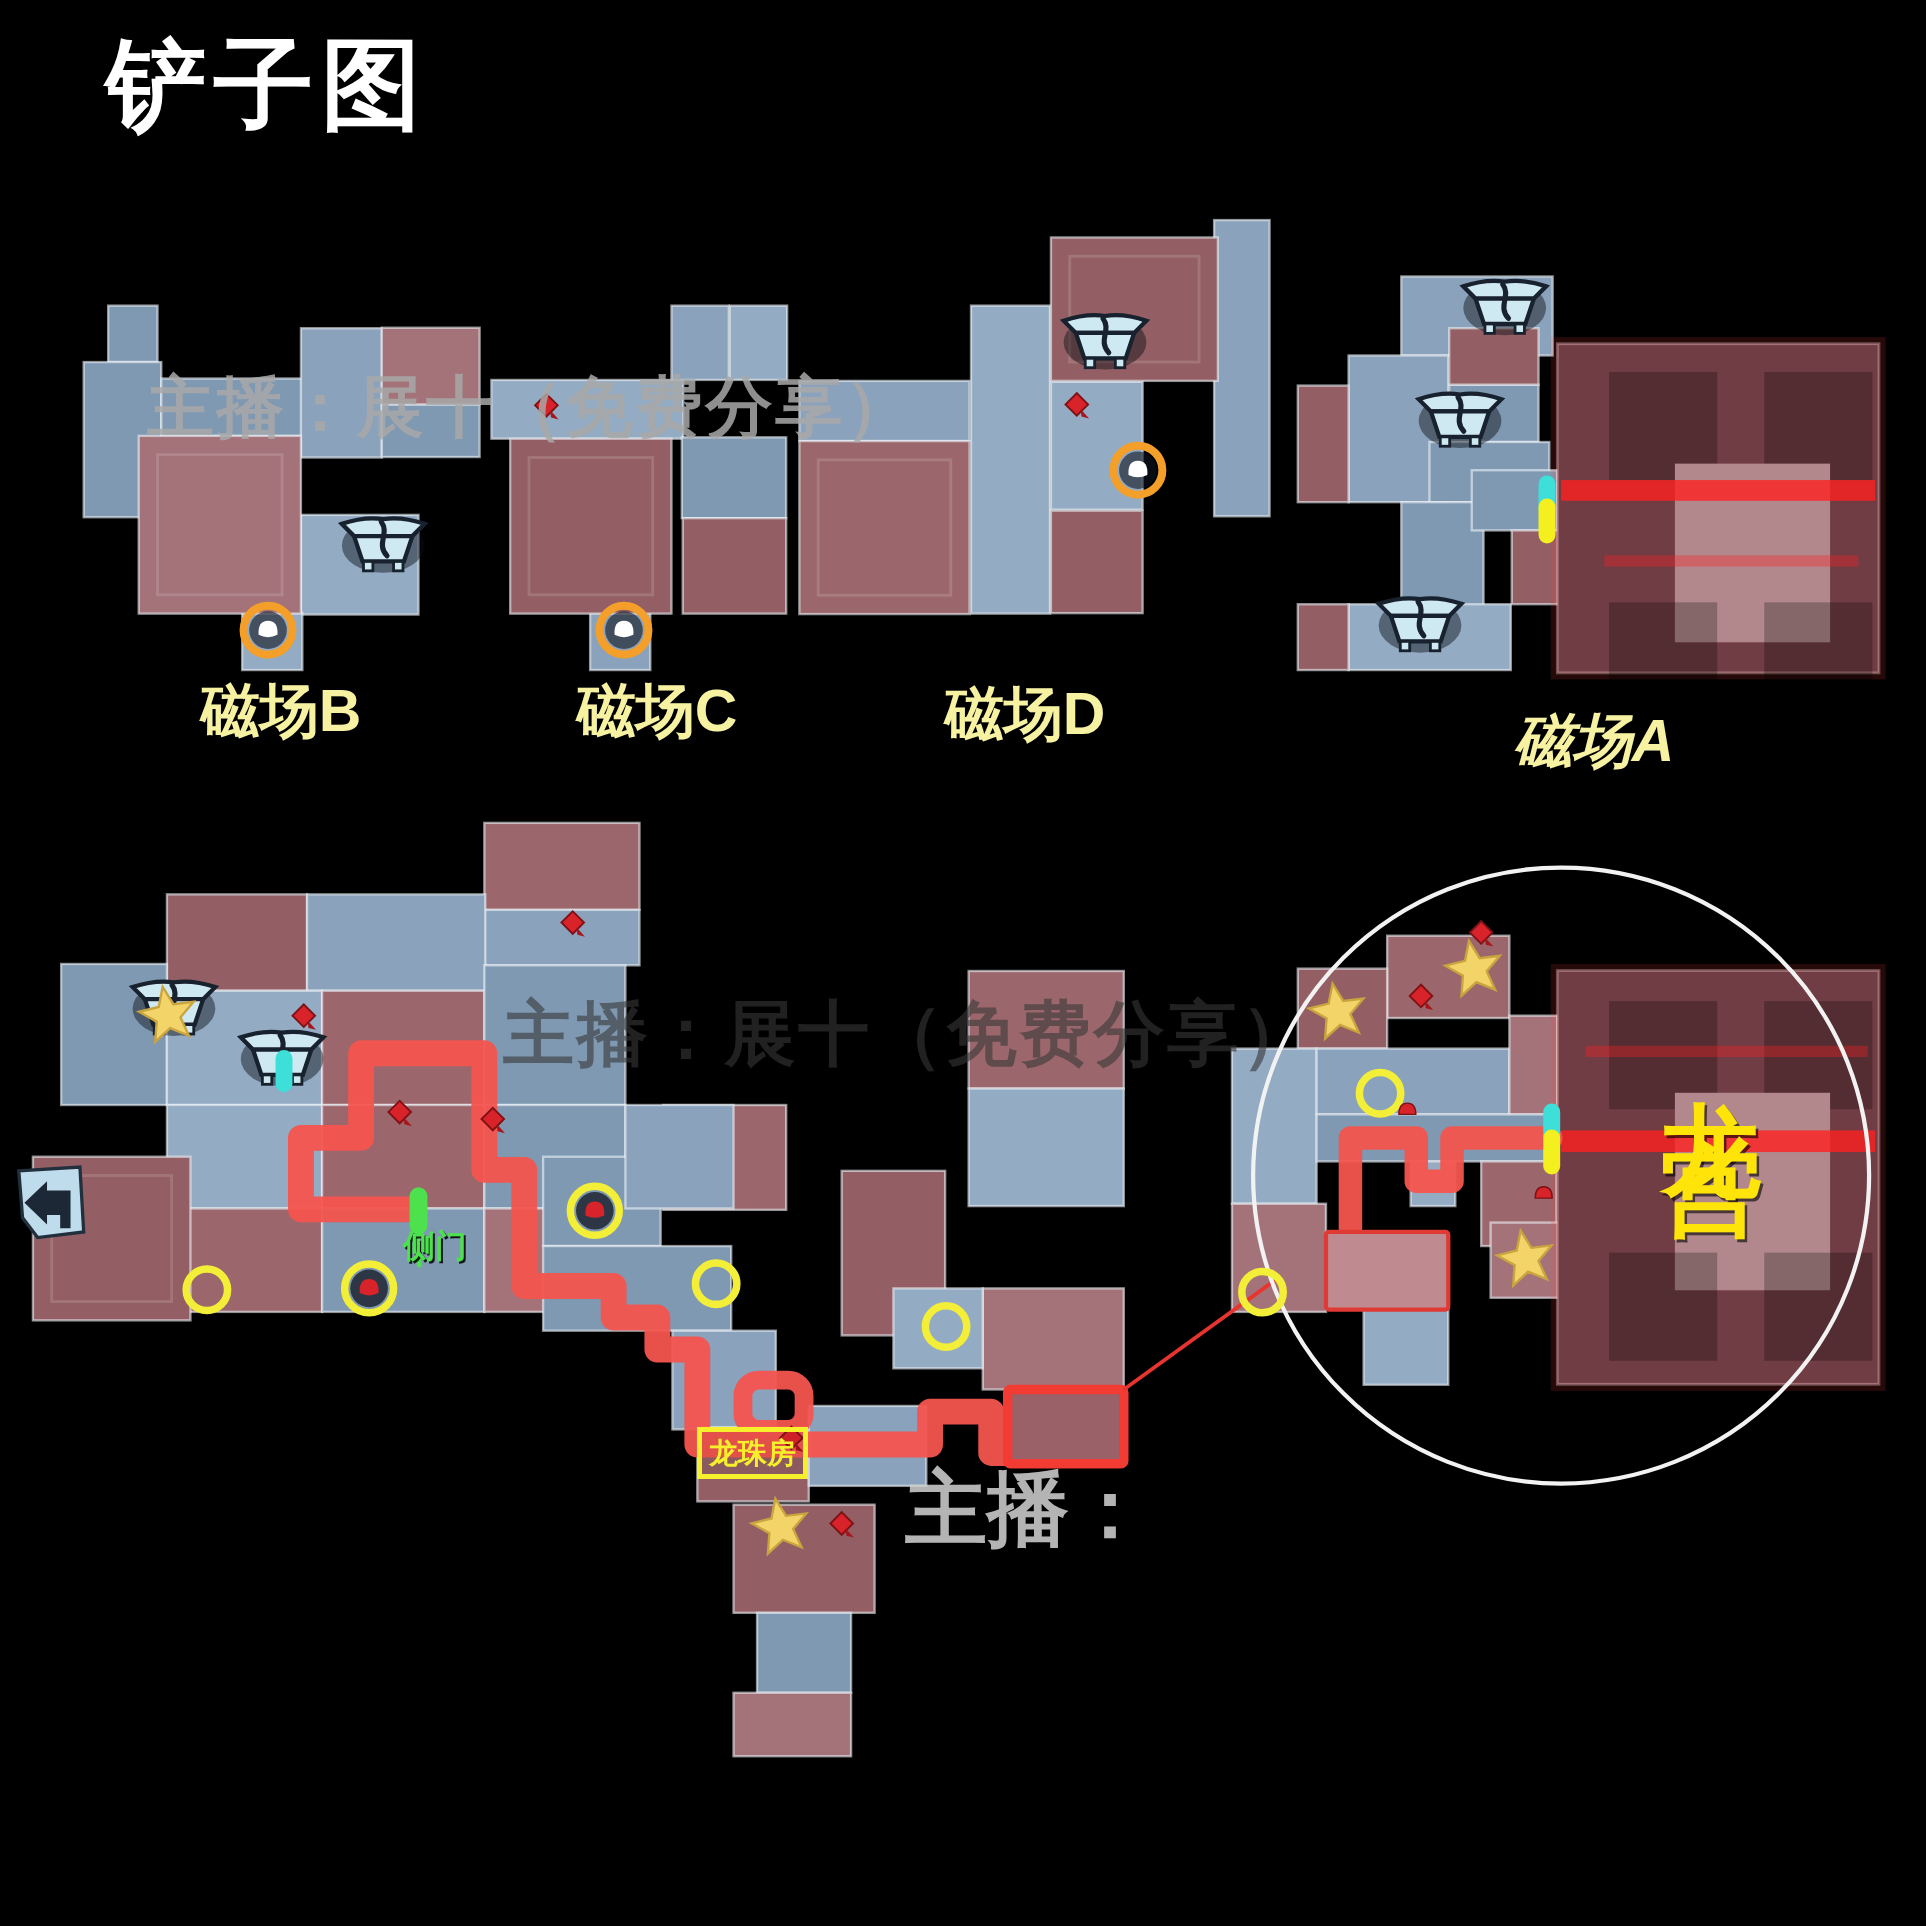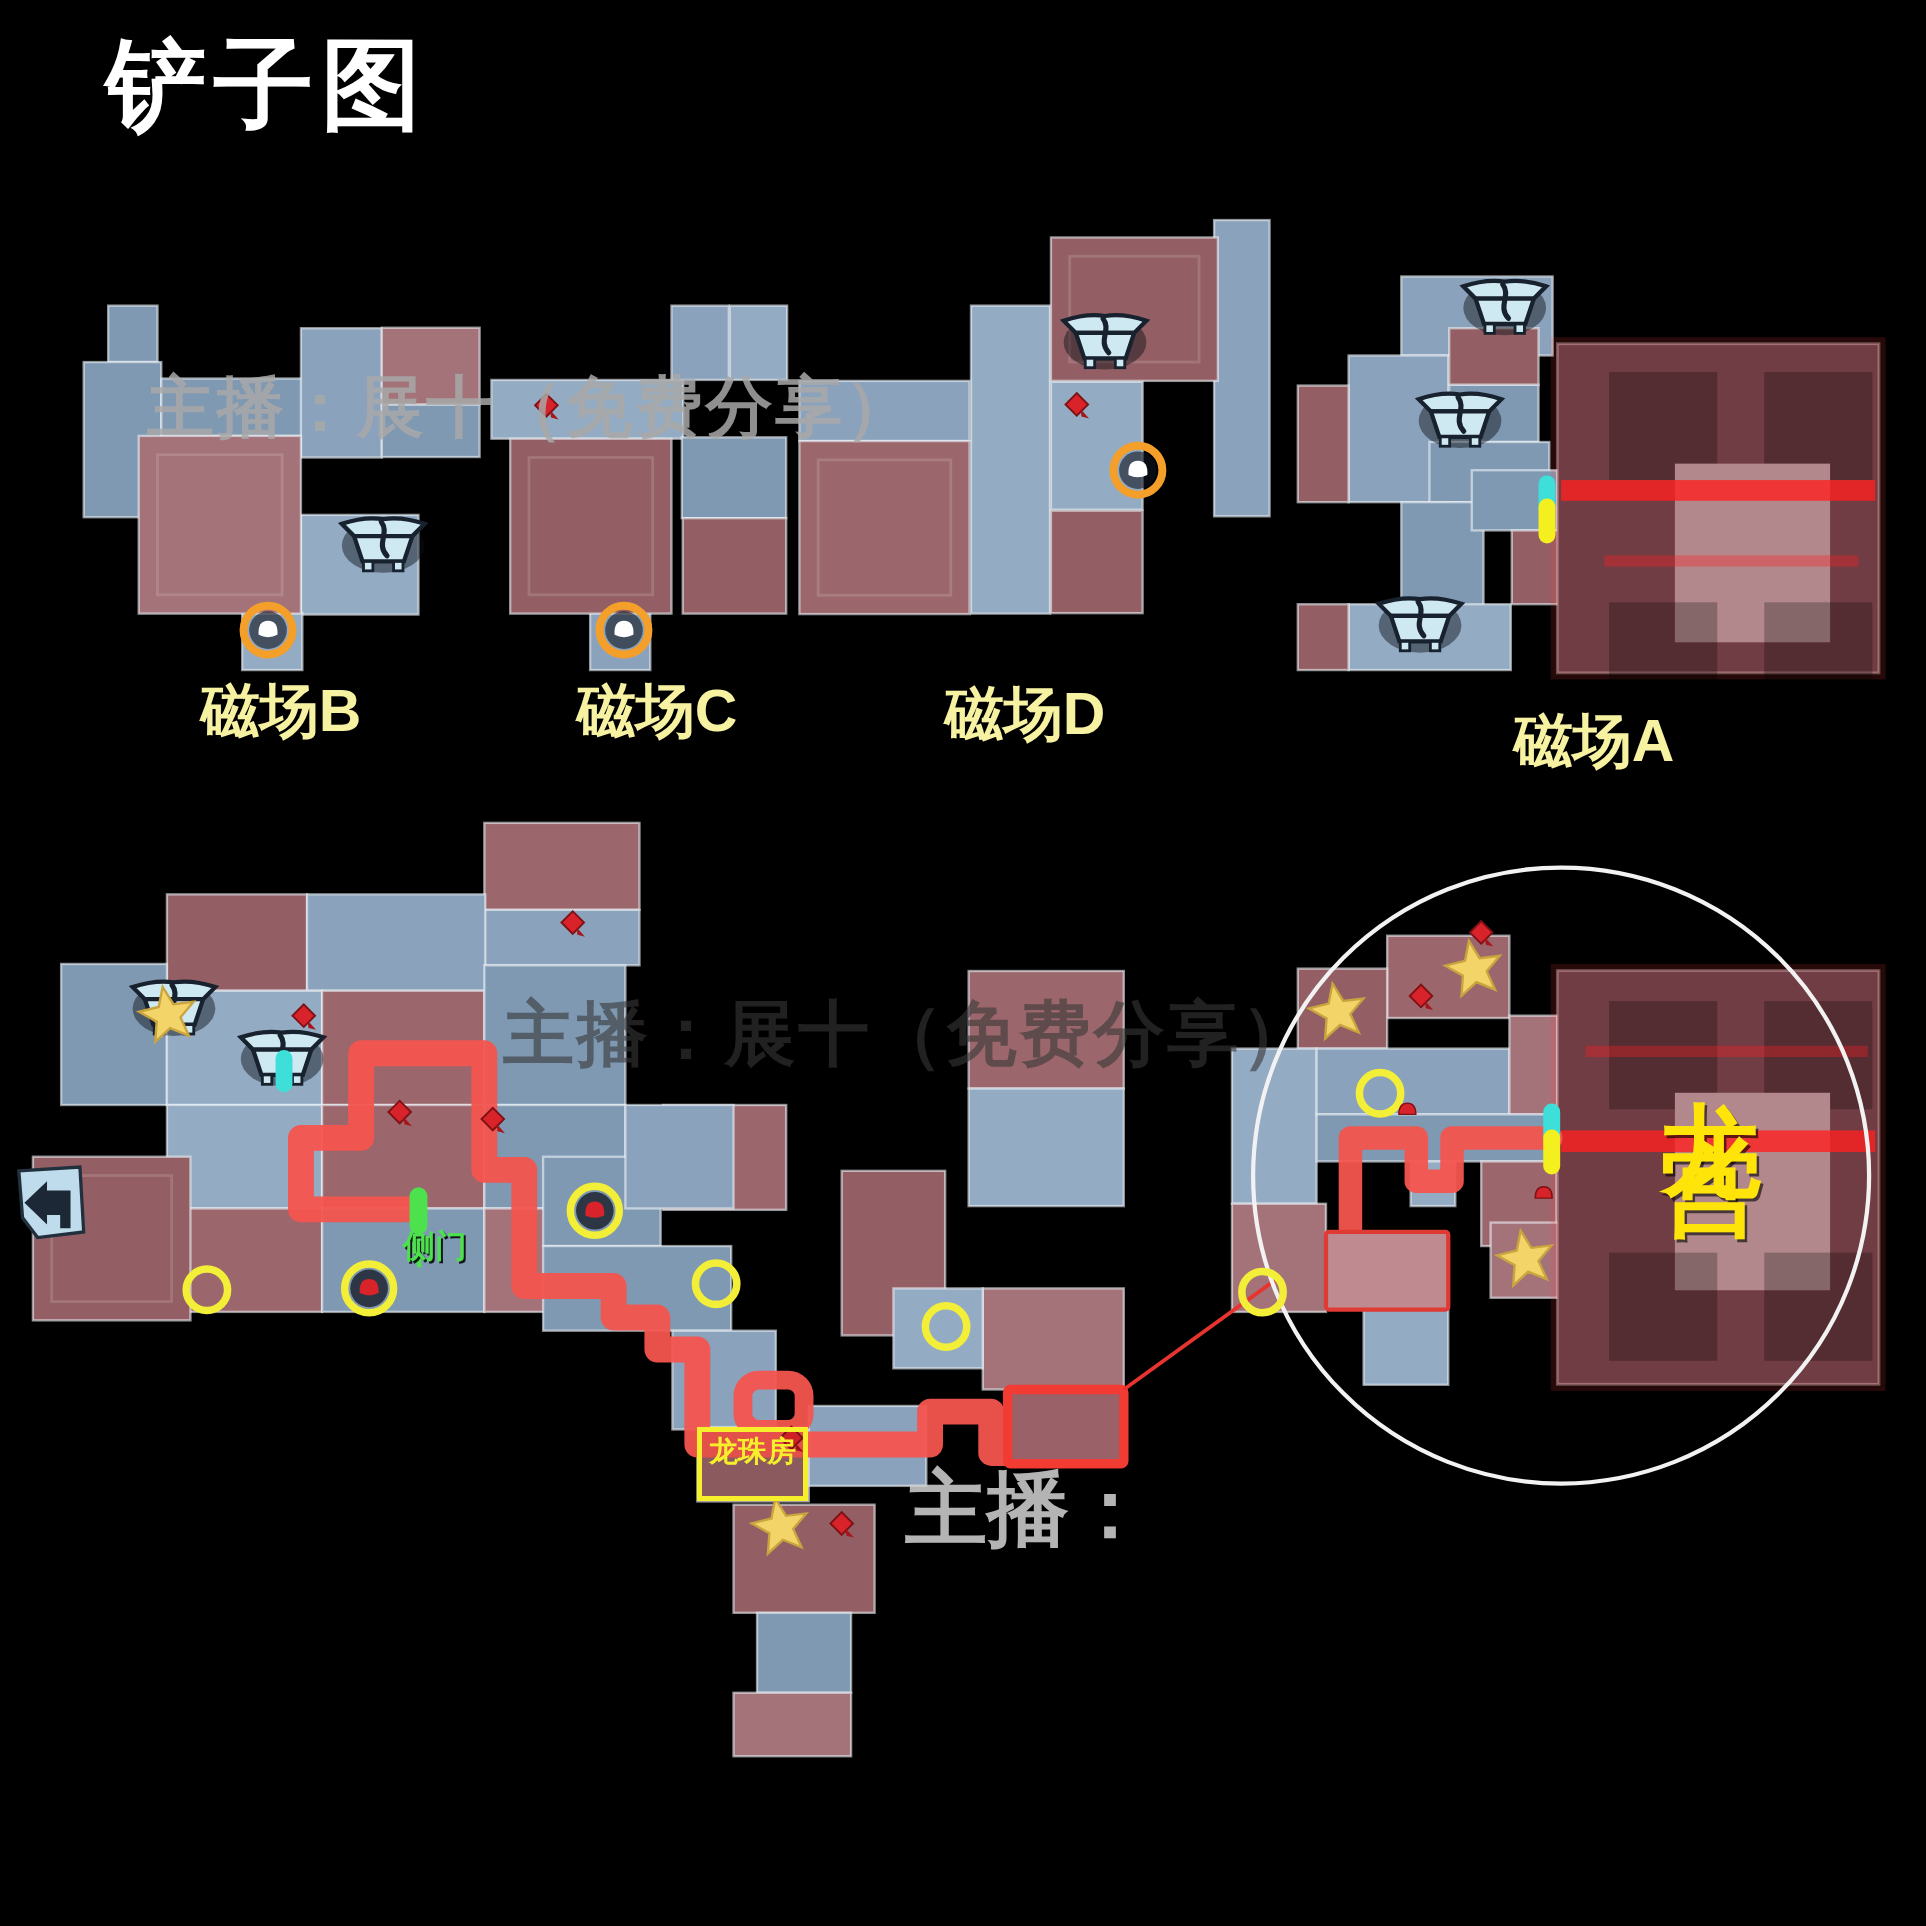--- a/index.html
+++ b/index.html
@@ -6,27 +6,27 @@
   #stage{position:relative;width:1926px;height:1926px;background:#000;overflow:hidden;
          font-family:"Liberation Sans","DejaVu Sans",sans-serif;}
   #map-svg{position:absolute;left:0;top:0;z-index:1;}
   .txt{position:absolute;white-space:nowrap;}
   .title{left:106px;top:19px;font-size:100px;font-weight:700;color:#fff;letter-spacing:7.5px;z-index:4;}
   .wm-top{left:147px;top:362px;font-size:67px;font-weight:700;color:rgba(168,168,168,0.85);letter-spacing:2.8px;z-index:3;}
   .wm-mid{left:503px;top:987px;font-size:71px;font-weight:700;color:rgba(55,55,55,0.6);letter-spacing:2.8px;z-index:3;}
   .wm-bottom{left:905px;top:1455px;font-size:82px;font-weight:700;color:rgba(205,205,205,0.88);z-index:3;}
   .field-label{font-size:59px;font-weight:900;color:#f6f2a2;z-index:4;transform:translateX(-50%);
                text-shadow:2.8px 2.8px 0 rgba(0,0,0,0.9);}
-  .lbl-b{left:281px;top:672px;} .lbl-c{left:657px;top:672px;} .lbl-d{left:1025px;top:675px;} .lbl-a{left:1594px;top:702px;}
+  .lbl-b{left:281px;top:672px;} .lbl-c{left:657px;top:672px;} .lbl-d{left:1025px;top:675px;} .lbl-a{left:1594px;top:702px;font-style:italic;}
   .side-door{left:403px;top:1225px;font-size:32px;font-weight:700;color:#4ee14e;z-index:4;text-shadow:1.9px 1.9px 0 rgba(0,0,0,0.85);}
   .dragon-palace{left:1645px;top:1020px;font-size:100px;font-weight:900;color:#ffe40a;z-index:4;
                  writing-mode:vertical-rl;text-orientation:upright;letter-spacing:33px;
                  text-shadow:2.4px 2.4px 0 rgba(0,0,0,0.6);}
-  .dragonball-box{position:absolute;left:697px;top:1427px;width:111px;height:74px;box-sizing:border-box;
-                  border:5.6px solid #f5ef2c;display:flex;align-items:flex-start;justify-content:center;
+  .dragonball-box{position:absolute;left:697px;top:1427px;width:111px;height:52px;box-sizing:border-box;
+                  border:5.6px solid #f5ef2c;display:flex;align-items:flex-end;justify-content:center;
                   z-index:4;background:rgba(0,0,0,0.05);}
   .dragonball-box span{font-size:29px;font-weight:700;color:#f5ef2c;}
 </style>
 </head>
 <body>
 
 <div id="stage">
   <svg id="map-svg" width="1926" height="1926" viewBox="0 0 4096 4096">
       <rect x="230" y="650" width="105" height="120" fill="#7f99b2" stroke="rgba(238,243,248,0.6)" stroke-width="5"></rect>
       <rect x="178" y="770" width="165" height="330" fill="#7f99b2" stroke="rgba(238,243,248,0.6)" stroke-width="5"></rect>

